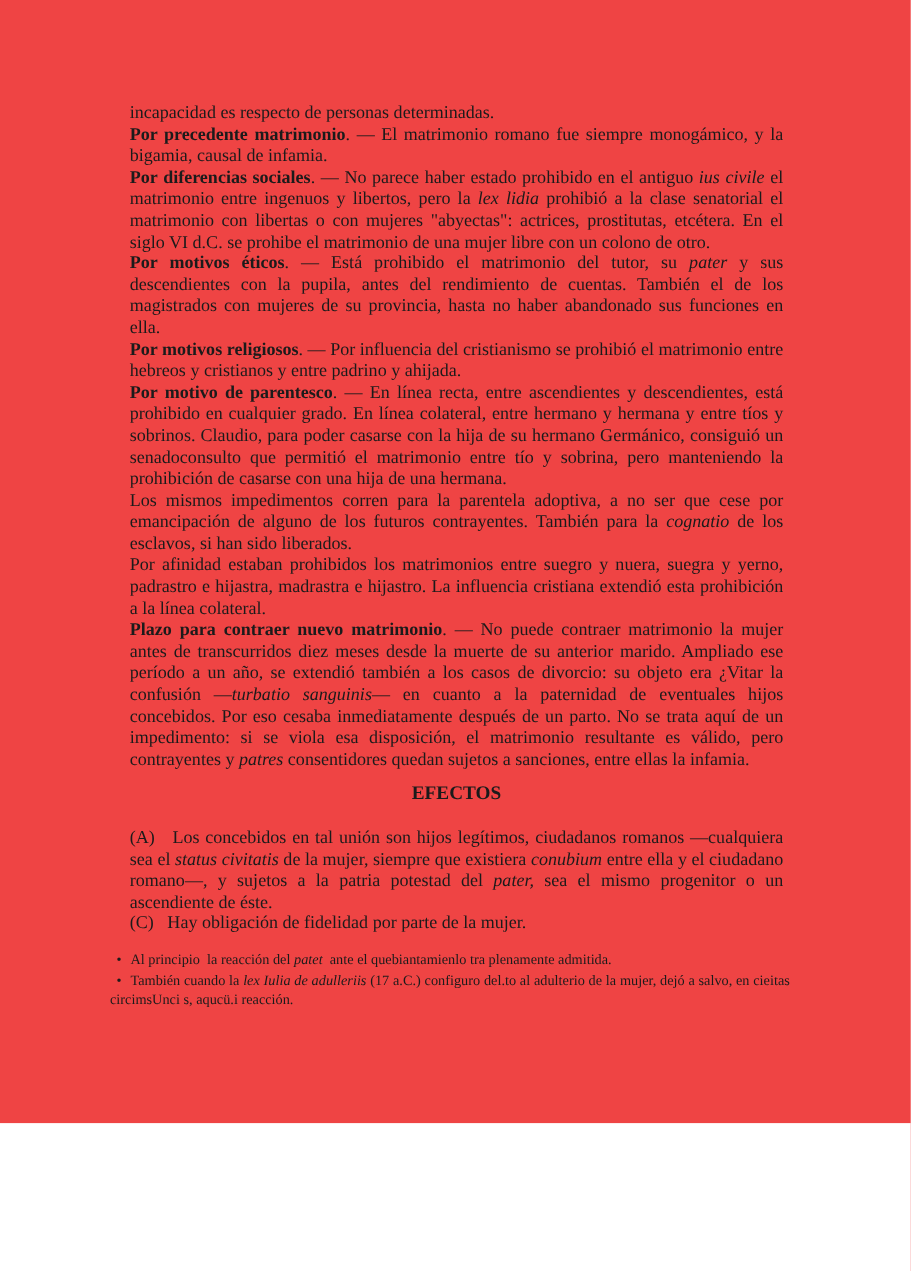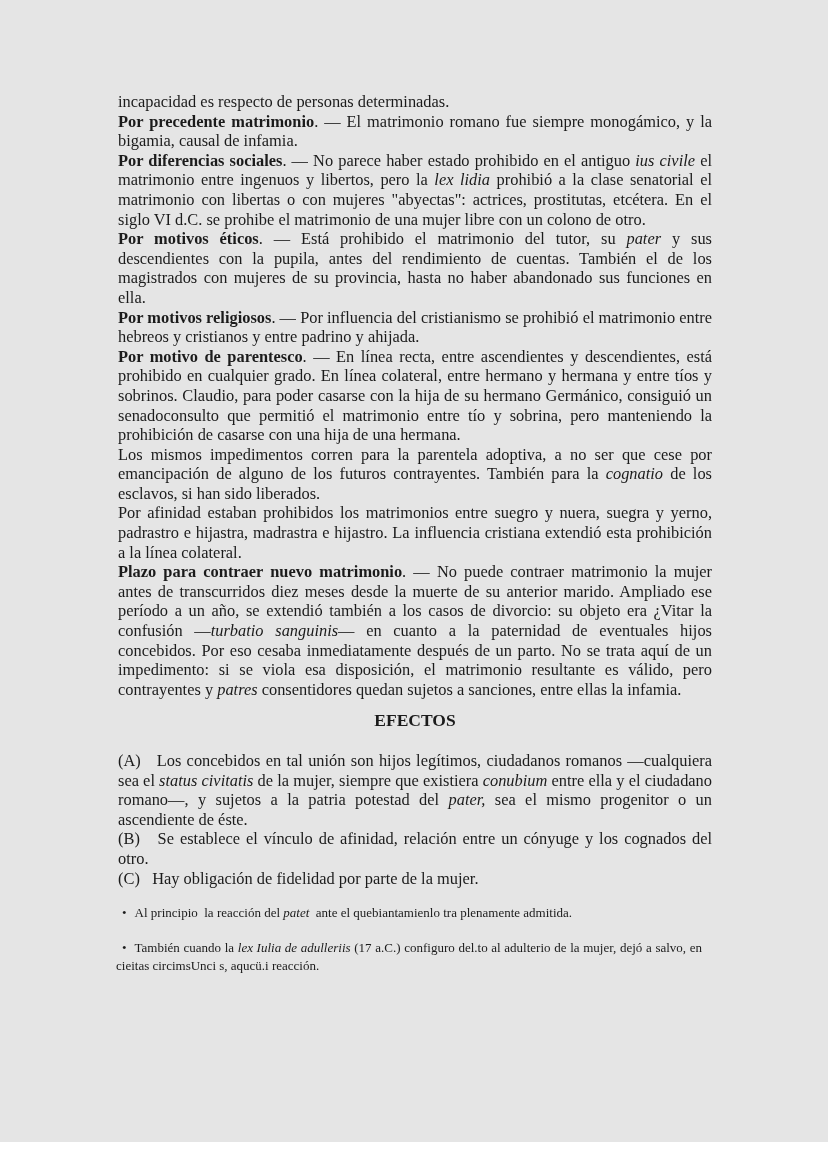--- a/index.html
+++ b/index.html
@@ -9,22 +9,22 @@
   body {
     width: 828px;
     height: 1171px;
     background: #ffffff;
     font-family: "Liberation Serif", serif;
     color: #1b1b1b;
   }
   .page {
     position: relative;
     width: 828px;
-    height: 1142px;
-    background: #e5e5e5;
+    height: 1021px;
+    background: #ef4444;
     overflow: hidden;
   }
   .text-column {
     position: absolute;
     left: 118px;
     top: 92px;
     width: 594px;
   }
   .body-par {
     margin: 0;
@@ -39,21 +39,21 @@
     line-height: 19.6px;
     margin: 12px 0 20px 0;
     font-family: Liberation Serif, serif;
   }
   .footnotes {
     margin-top: 14px;
     margin-left: -18px;
     width: 618px;
   }
   .footnote {
-    margin: 16px;
+    margin: 0;
     font-size: 13px;
     line-height: 18.6px;
     text-align: justify;
     text-indent: 6px;
   }
   .bullet {
     display: inline-block;
     text-indent: 0;
     margin-right: 8px;
   }
@@ -69,20 +69,19 @@
       <p class="body-par"><b>Por precedente matrimonio</b><span>. — El matrimonio romano fue siempre monogámico, y la bigamia, causal de infamia.</span></p>
       <p class="body-par"><b>Por diferencias sociales</b><span>. — No parece haber estado prohibido en el antiguo </span><i>ius civile</i><span> el matrimonio entre ingenuos y libertos, pero la </span><i>lex lidia</i><span> prohibió a la clase senatorial el matrimonio con libertas o con mujeres "abyectas": actrices, prostitutas, etcétera. En el siglo VI d.C. se prohibe el matrimonio de una mujer libre con un colono de otro.</span></p>
       <p class="body-par"><b>Por motivos éticos</b><span>. — Está prohibido el matrimonio del tutor, su </span><i>pater</i><span> y sus descendientes con la pupila, antes del rendimiento de cuentas. También el de los magistrados con mujeres de su provincia, hasta no haber abandonado sus funciones en ella.</span></p>
       <p class="body-par"><b>Por motivos religiosos</b><span>. — Por influencia del cristianismo se prohibió el matrimonio entre hebreos y cristianos y entre padrino y ahijada.</span></p>
       <p class="body-par"><b>Por motivo de parentesco</b><span>. — En línea recta, entre ascendientes y descendientes, está prohibido en cualquier grado. En línea colateral, entre hermano y hermana y entre tíos y sobrinos. Claudio, para poder casarse con la hija de su hermano Germánico, consiguió un senadoconsulto que permitió el matrimonio entre tío y sobrina, pero manteniendo la prohibición de casarse con una hija de una hermana.</span></p>
       <p class="body-par"><span>Los mismos impedimentos corren para la parentela adoptiva, a no ser que cese por emancipación de alguno de los futuros contrayentes. También para la </span><i>cognatio</i><span> de los esclavos, si han sido liberados.</span></p>
       <p class="body-par"><span>Por afinidad estaban prohibidos los matrimonios entre suegro y nuera, suegra y yerno, padrastro e hijastra, madrastra e hijastro. La influencia cristiana extendió esta prohibición a la línea colateral.</span></p>
       <p class="body-par"><b>Plazo para contraer nuevo matrimonio</b><span>. — No puede contraer matrimonio la mujer antes de transcurridos diez meses desde la muerte de su anterior marido. Ampliado ese período a un año, se extendió también a los casos de divorcio: su objeto era ¿Vitar la confusión —</span><i>turbatio sanguinis</i><span>— en cuanto a la paternidad de eventuales hijos concebidos. Por eso cesaba inmediatamente después de un parto. No se trata aquí de un impedimento: si se viola esa disposición, el matrimonio resultante es válido, pero contrayentes y </span><i>patres</i><span> consentidores quedan sujetos a sanciones, entre ellas la infamia.</span></p>
       <div class="section-heading">EFECTOS</div>
       <p class="body-par"><span>(A)&nbsp;&nbsp; Los concebidos en tal unión son hijos legítimos, ciudadanos romanos —cualquiera sea el </span><i>status civitatis</i><span> de la mujer, siempre que existiera </span><i>conubium</i><span> entre ella y el ciudadano romano—, y sujetos a la patria potestad del </span><i>pater,</i><span> sea el mismo progenitor o un ascendiente de éste.</span></p>
-      <p class="body-par"><span>(B)&nbsp;&nbsp; Se establece el vínculo de afinidad, relación entre un cónyuge y los cognados del otro.</span></p>
       <p class="body-par"><span>(C)&nbsp;&nbsp; Hay obligación de fidelidad por parte de la mujer.</span></p>
       <div class="footnotes">
         <p class="footnote"><span class="bullet">•</span><span>Al principio&nbsp; la reacción del </span><i>patet</i><span>&nbsp; ante el quebiantamienlo tra plenamente admitida.</span></p>
         <p class="footnote"><span class="bullet">•</span><span>También cuando la </span><i>lex Iulia de adulleriis</i><span> (17 a.C.) configuro del.to al adulterio de la mujer, dejó a salvo, en cieitas circimsUnci s, aqucü.i reacción.</span></p>
       </div>
     </div>
 </div>
 
 </body></html>

